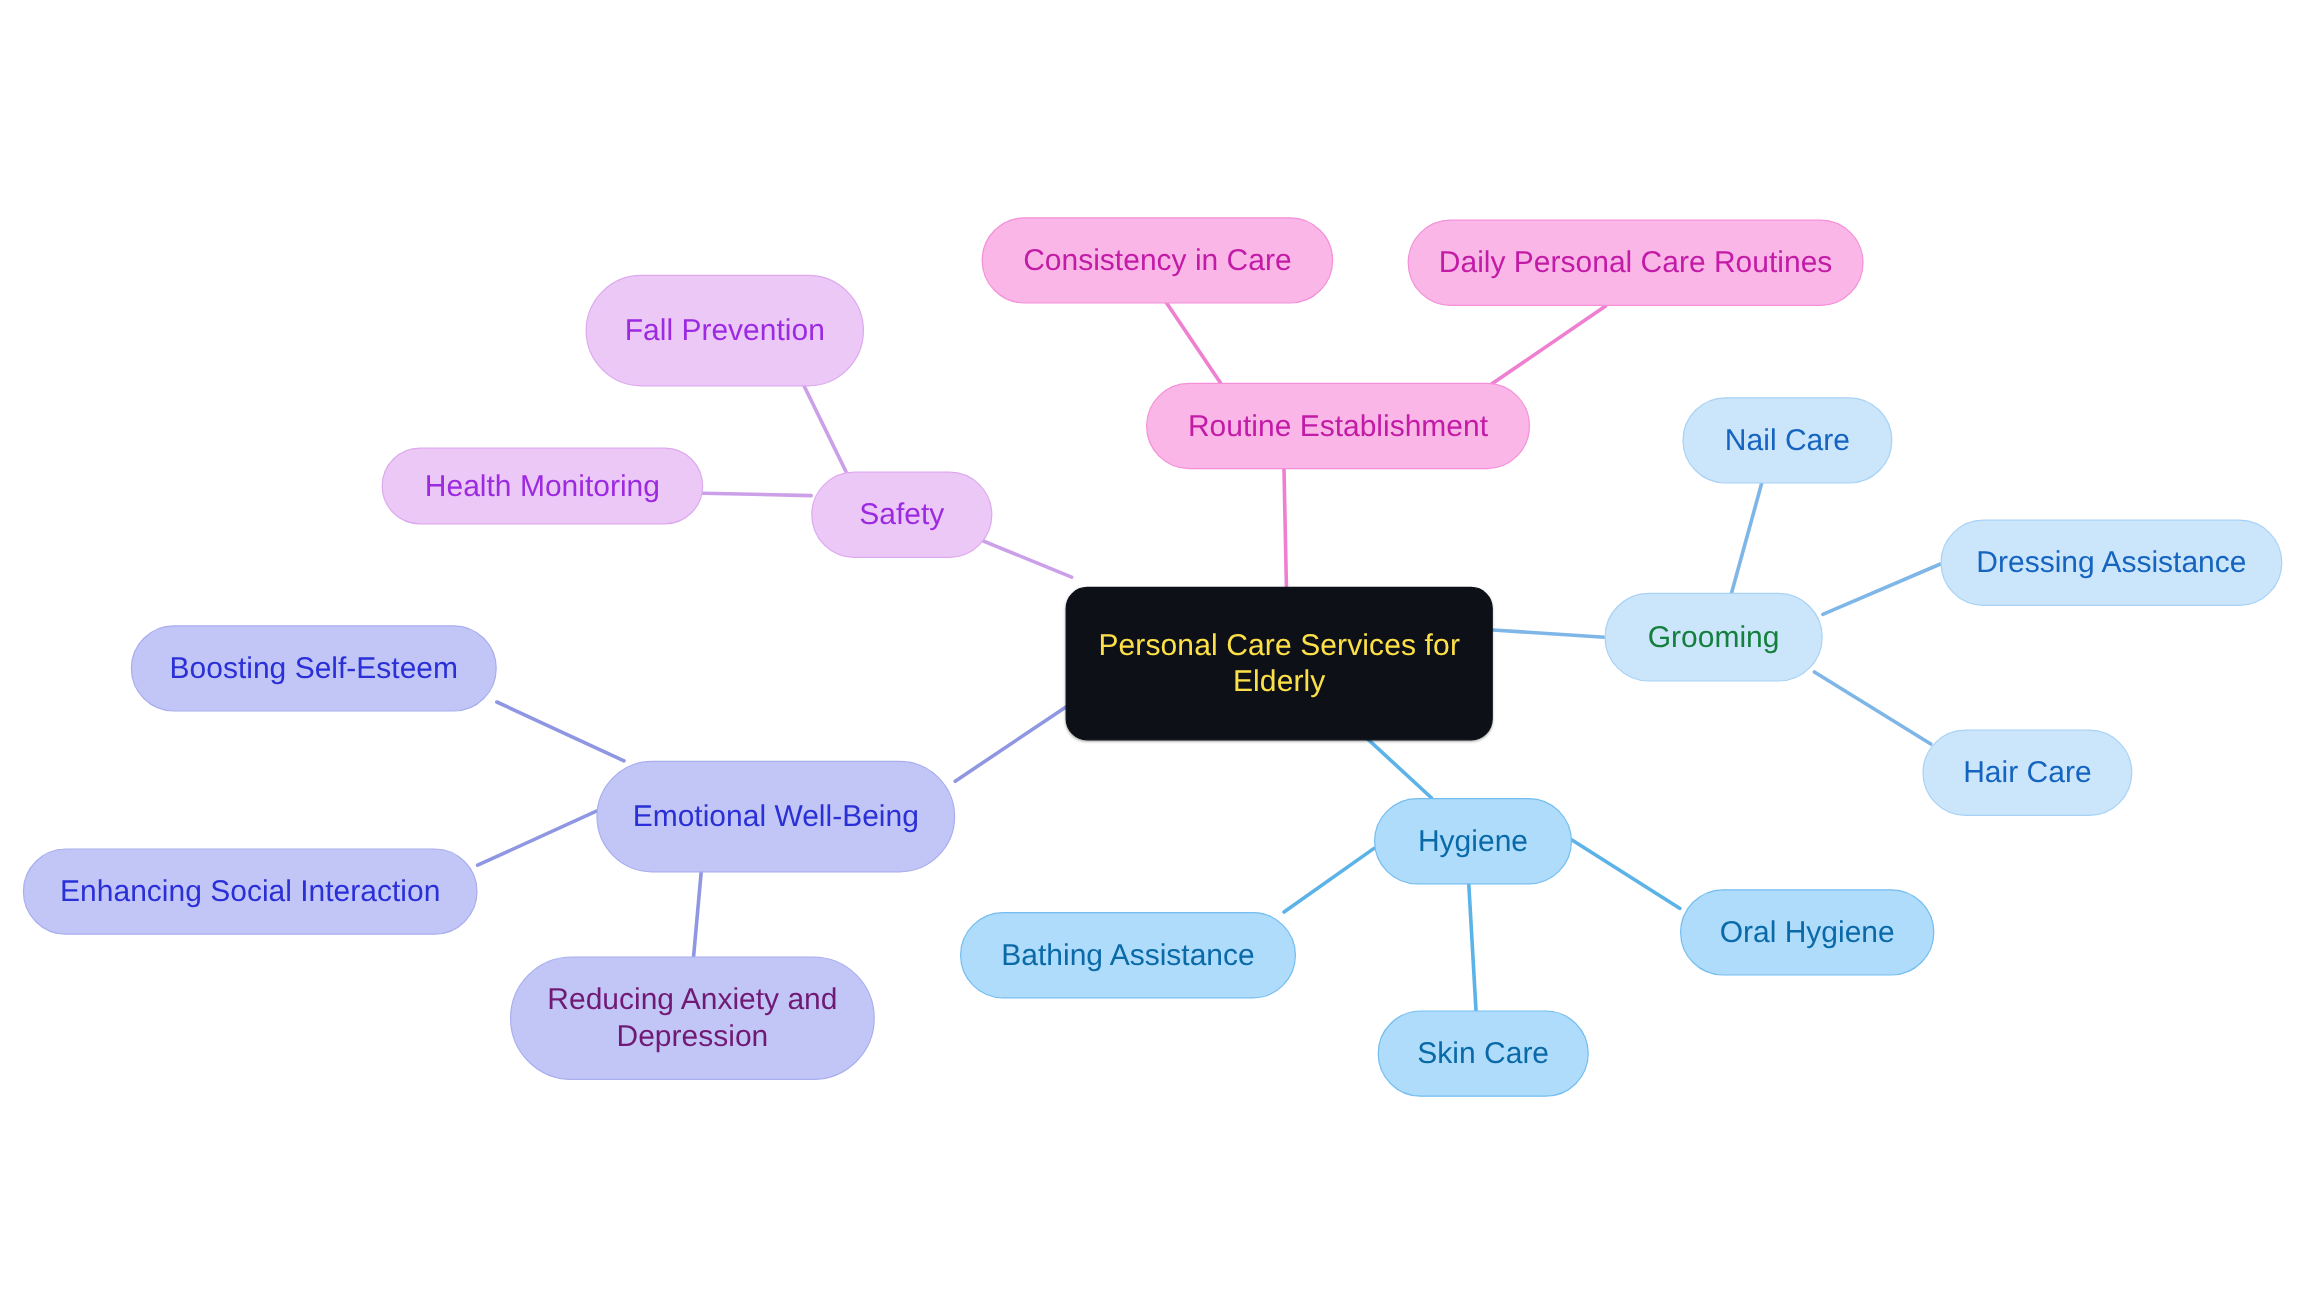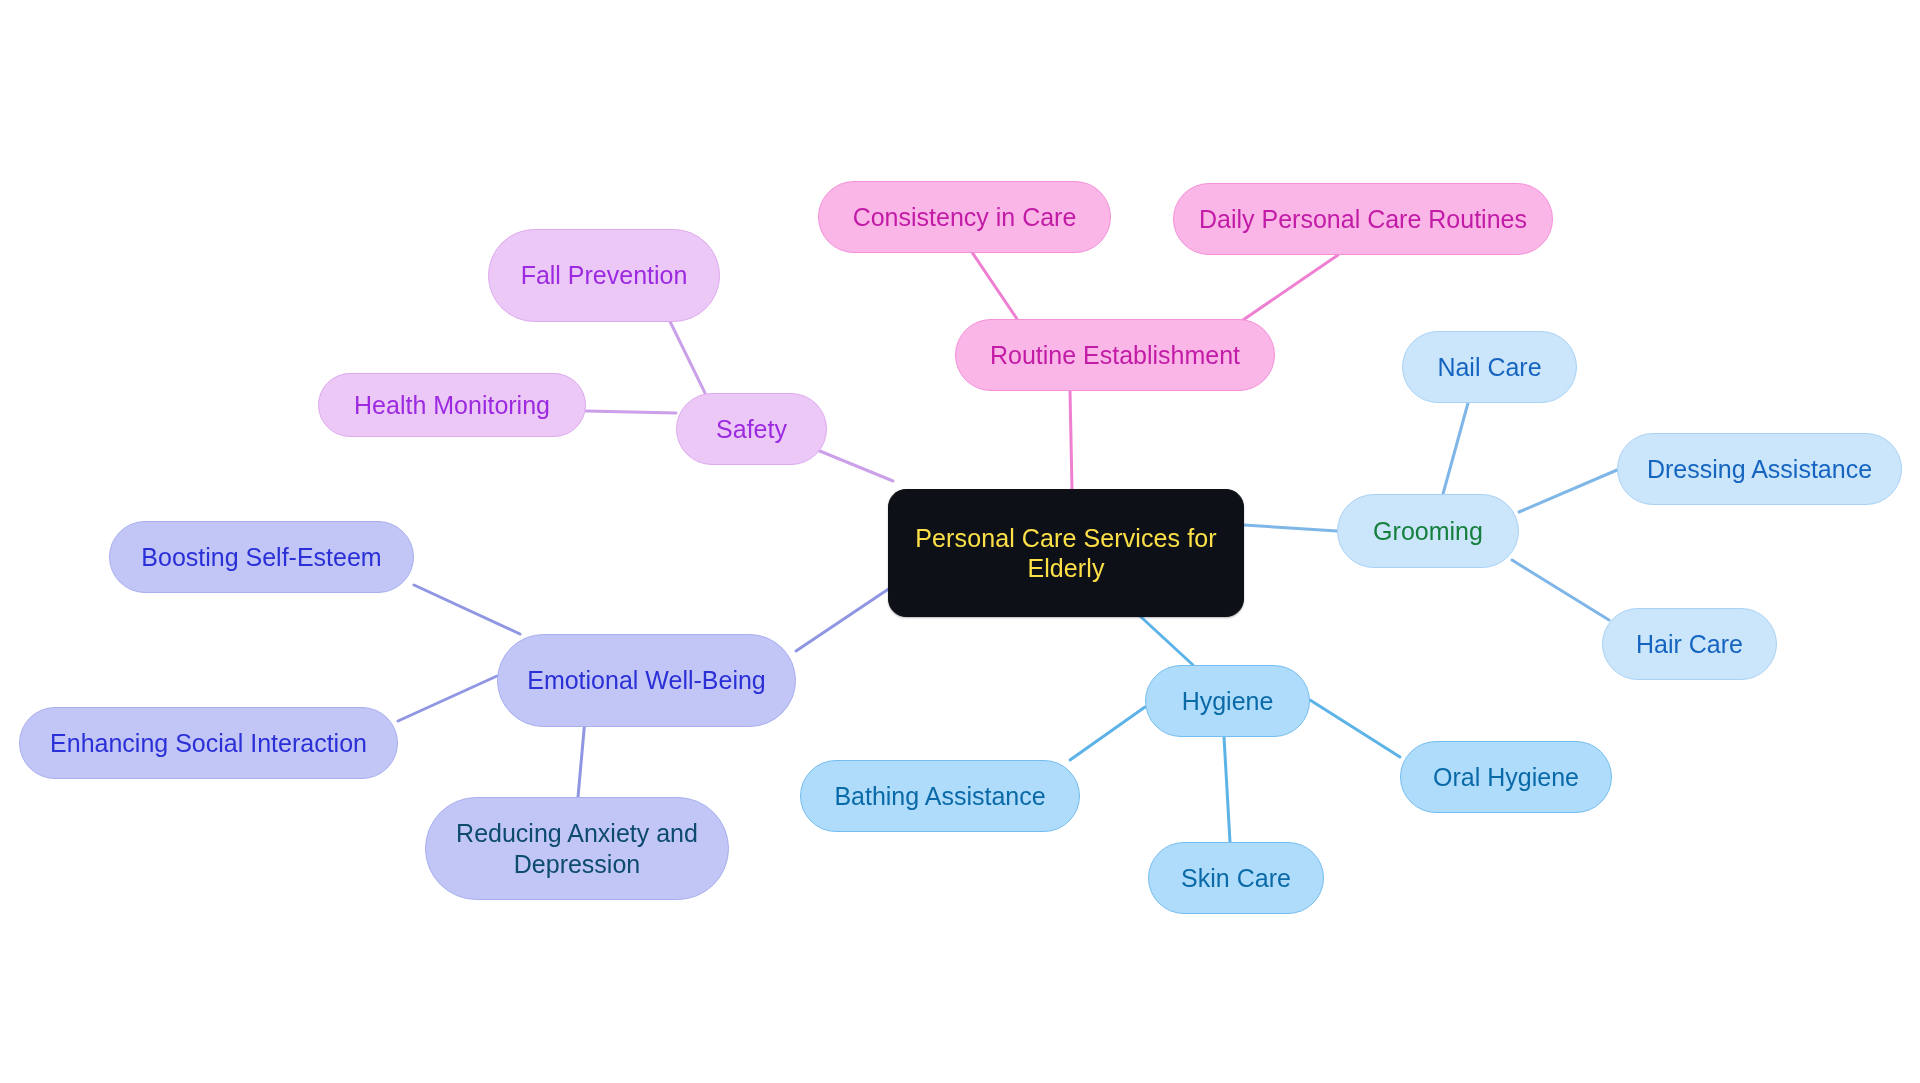--- a/index.html
+++ b/index.html
@@ -86,21 +86,21 @@
 Elderly</div>
       <div class="node node-branch" style="left: 955px; top: 319px; width: 320px; height: 72px; background: rgb(251, 182, 232); color: rgb(194, 27, 166); border-color: rgb(244, 143, 216);">Routine Establishment</div>
       <div class="node node-leaf" style="left: 818px; top: 158px; width: 293px; height: 72px; background: rgb(251, 182, 232); color: rgb(194, 27, 166); border-color: rgb(244, 143, 216); margin-top: 23px;">Consistency in Care</div>
       <div class="node node-leaf" style="left: 1173px; top: 183px; width: 380px; height: 72px; background: rgb(251, 182, 232); color: rgb(194, 27, 166); border-color: rgb(244, 143, 216);">Daily Personal Care Routines</div>
       <div class="node node-branch" style="left: 676px; top: 393px; width: 151px; height: 72px; background: rgb(236, 200, 247); color: rgb(156, 42, 224); border-color: rgb(221, 169, 238);">Safety</div>
       <div class="node node-leaf" style="left: 488px; top: 229px; width: 232px; height: 93px; background: rgb(236, 200, 247); color: rgb(156, 42, 224); border-color: rgb(221, 169, 238);">Fall Prevention</div>
       <div class="node node-leaf" style="left: 318px; top: 373px; width: 268px; height: 64px; background: rgb(236, 200, 247); color: rgb(156, 42, 224); border-color: rgb(221, 169, 238);">Health Monitoring</div>
       <div class="node node-branch" style="left: 497px; top: 634px; width: 299px; height: 93px; background: rgb(194, 198, 247); color: rgb(42, 47, 214); border-color: rgb(168, 174, 238);">Emotional Well-Being</div>
       <div class="node node-leaf" style="left: 109px; top: 521px; width: 305px; height: 72px; background: rgb(194, 198, 247); color: rgb(42, 47, 214); border-color: rgb(168, 174, 238);">Boosting Self-Esteem</div>
       <div class="node node-leaf" style="left: 19px; top: 707px; width: 379px; height: 72px; background: rgb(194, 198, 247); color: rgb(42, 47, 214); border-color: rgb(168, 174, 238);">Enhancing Social Interaction</div>
-      <div class="node node-leaf" style="left: 425px; top: 797px; width: 304px; height: 103px; background: rgb(194, 198, 247); color: #0c4a6e; border-color: rgb(168, 174, 238);">Reducing Anxiety and
+      <div class="node node-leaf" style="left: 425px; top: 797px; width: 304px; height: 103px; background: rgb(194, 198, 247); color: #701a75; border-color: rgb(168, 174, 238);">Reducing Anxiety and
 Depression</div>
       <div class="node node-branch" style="left: 1337px; top: 494px; width: 182px; height: 74px; background: rgb(203, 229, 251); color: #15803d; border-color: rgb(168, 210, 245);">Grooming</div>
       <div class="node node-leaf" style="left: 1402px; top: 331px; width: 175px; height: 72px; background: rgb(203, 229, 251); color: rgb(21, 101, 192); border-color: rgb(168, 210, 245);">Nail Care</div>
       <div class="node node-leaf" style="left: 1617px; top: 433px; width: 285px; height: 72px; background: rgb(203, 229, 251); color: rgb(21, 101, 192); border-color: rgb(168, 210, 245);">Dressing Assistance</div>
       <div class="node node-leaf" style="left: 1602px; top: 608px; width: 175px; height: 72px; background: rgb(203, 229, 251); color: rgb(21, 101, 192); border-color: rgb(168, 210, 245);">Hair Care</div>
       <div class="node node-branch" style="left: 1145px; top: 665px; width: 165px; height: 72px; background: rgb(174, 220, 250); color: rgb(10, 106, 168); border-color: rgb(116, 189, 240);">Hygiene</div>
       <div class="node node-leaf" style="left: 800px; top: 760px; width: 280px; height: 72px; background: rgb(174, 220, 250); color: rgb(10, 106, 168); border-color: rgb(116, 189, 240);">Bathing Assistance</div>
       <div class="node node-leaf" style="left: 1400px; top: 741px; width: 212px; height: 72px; background: rgb(174, 220, 250); color: rgb(10, 106, 168); border-color: rgb(116, 189, 240);">Oral Hygiene</div>
       <div class="node node-leaf" style="left: 1148px; top: 842px; width: 176px; height: 72px; background: rgb(174, 220, 250); color: rgb(10, 106, 168); border-color: rgb(116, 189, 240);">Skin Care</div>
     </div>

